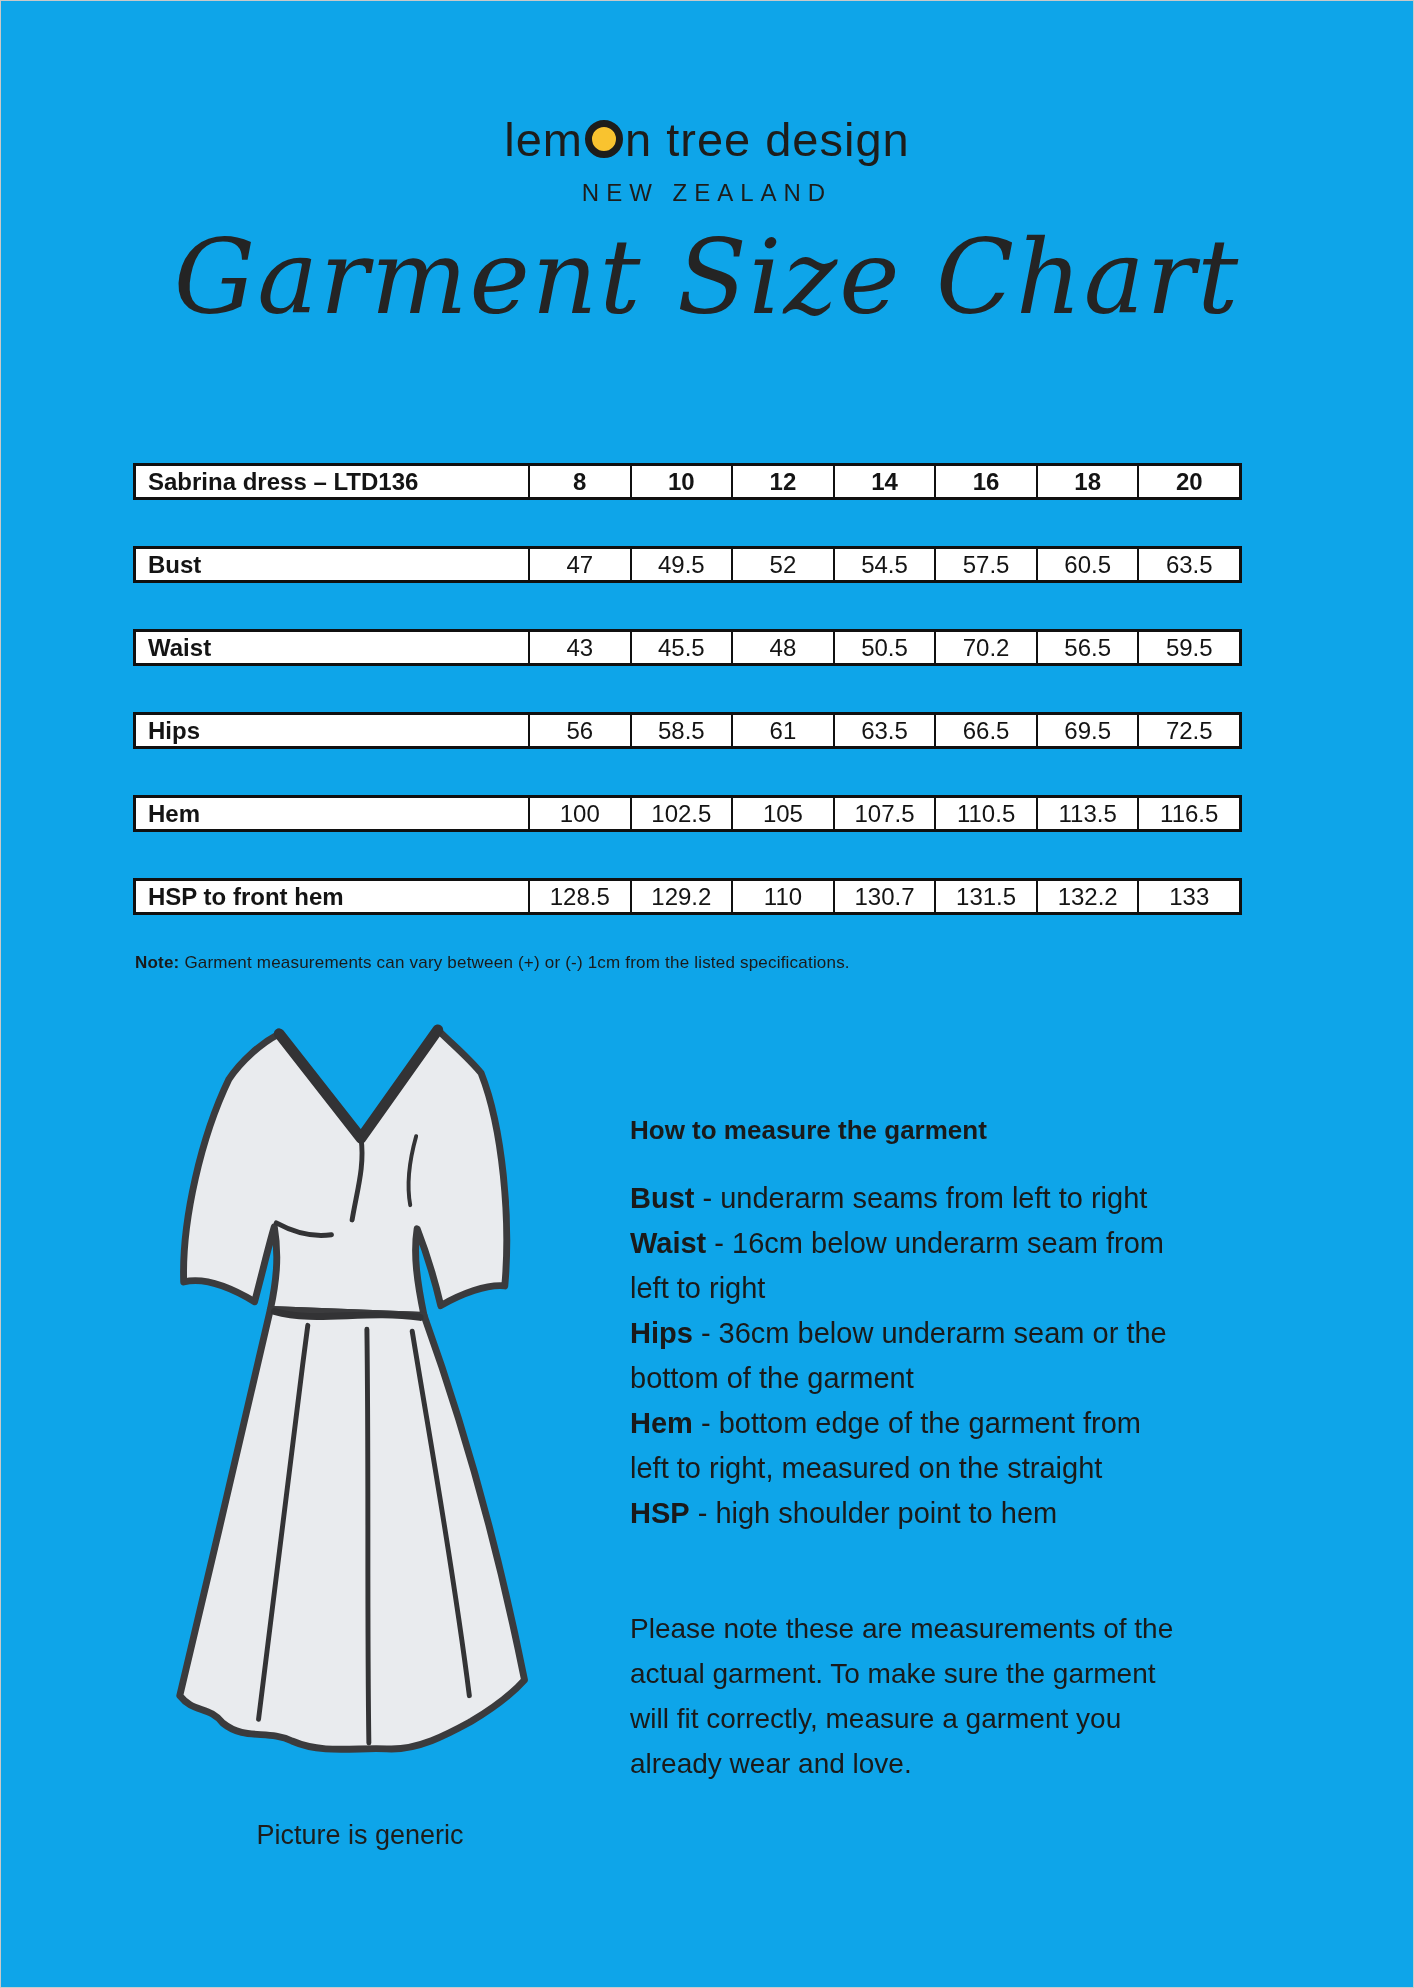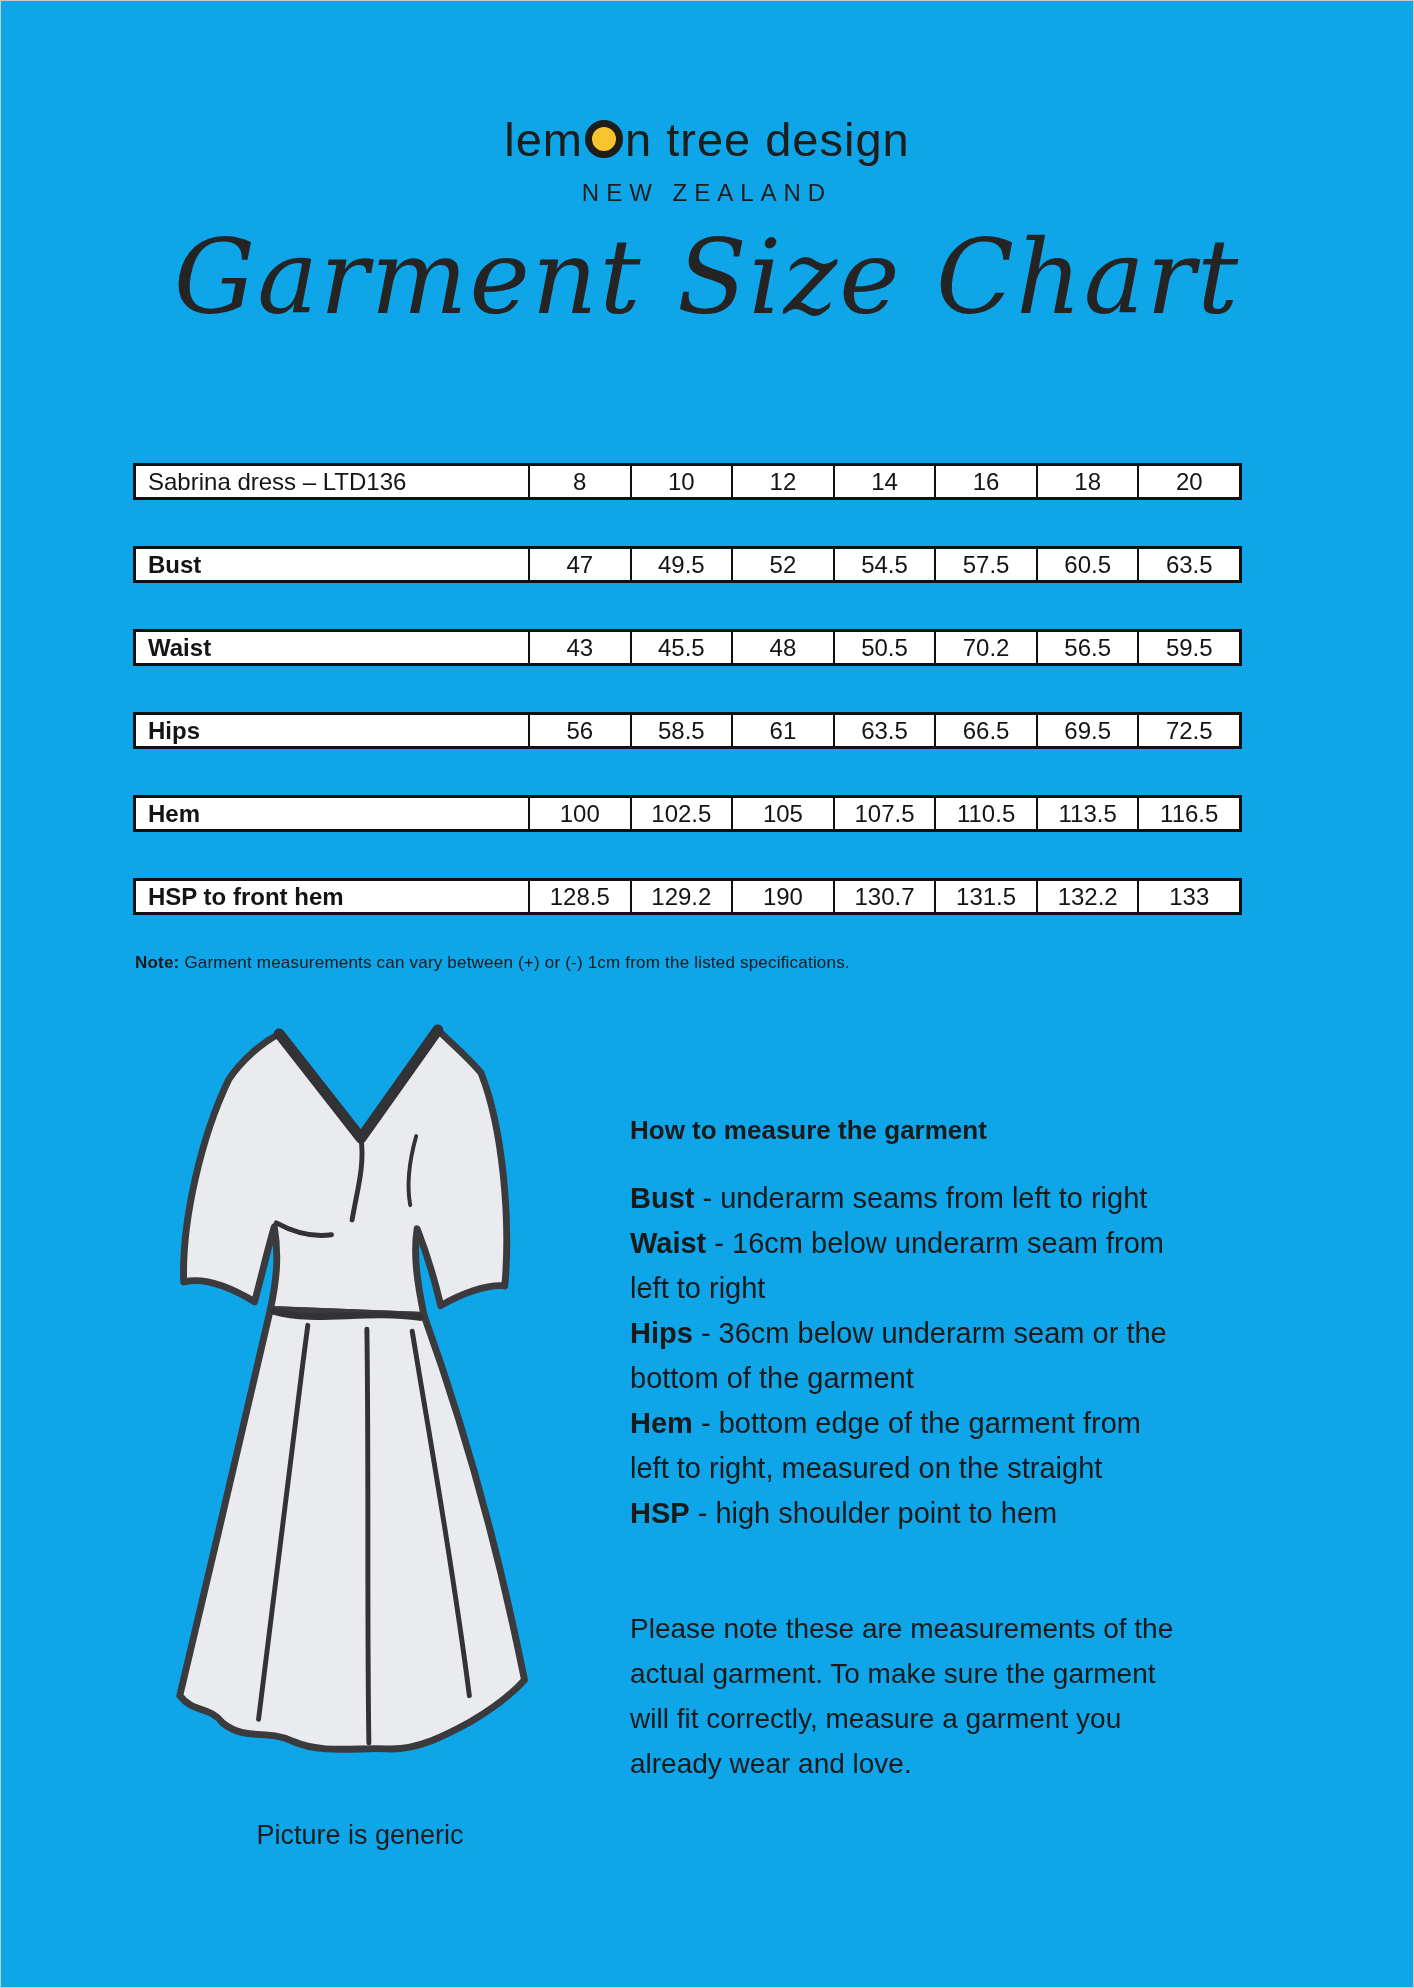--- a/index.html
+++ b/index.html
@@ -50,21 +50,21 @@
     display:flex; align-items:center; justify-content:center;
     font-size:24px; line-height:1;
     color:#141414;
   }
   .size-row .cell.label {
     border-left:none; width:392px; flex:none;
     justify-content:flex-start; padding-left:12px;
     font-weight:bold;
   }
   .size-row .cell:not(.label) { flex:1; }
-  .size-row.header .cell { font-weight:normal;text-align:center; }
+  .size-row.header .cell { font-weight:bold;text-align:center; }
 
   
   .note { position:absolute; left:135px; top:953px; font-size:17px; color:#1a1a1a; letter-spacing:0.2px; }
   .note strong { font-weight:bold; }
 
   
   .illustration { position:absolute; left:150px; top:1018px; width:420px; text-align:center; }
   .illustration svg { display:block; width:420px; height:788px; }
   .illustration figcaption { margin-top:14px; font-size:27px; color:#1d1d1b; }
 
@@ -134,21 +134,21 @@
         <div class="cell">105</div>
         <div class="cell">107.5</div>
         <div class="cell">110.5</div>
         <div class="cell">113.5</div>
         <div class="cell">116.5</div>
       </div>
       <div class="size-row">
         <div class="cell label">HSP to front hem</div>
         <div class="cell">128.5</div>
         <div class="cell">129.2</div>
-        <div class="cell">190</div>
+        <div class="cell">110</div>
         <div class="cell">130.7</div>
         <div class="cell">131.5</div>
         <div class="cell">132.2</div>
         <div class="cell">133</div>
       </div>
     </section>
 
   <p class="note"><strong>Note:</strong> <span>Garment measurements can vary between (+) or (-) 1cm from the listed specifications.</span></p>
 
   <figure class="illustration">

